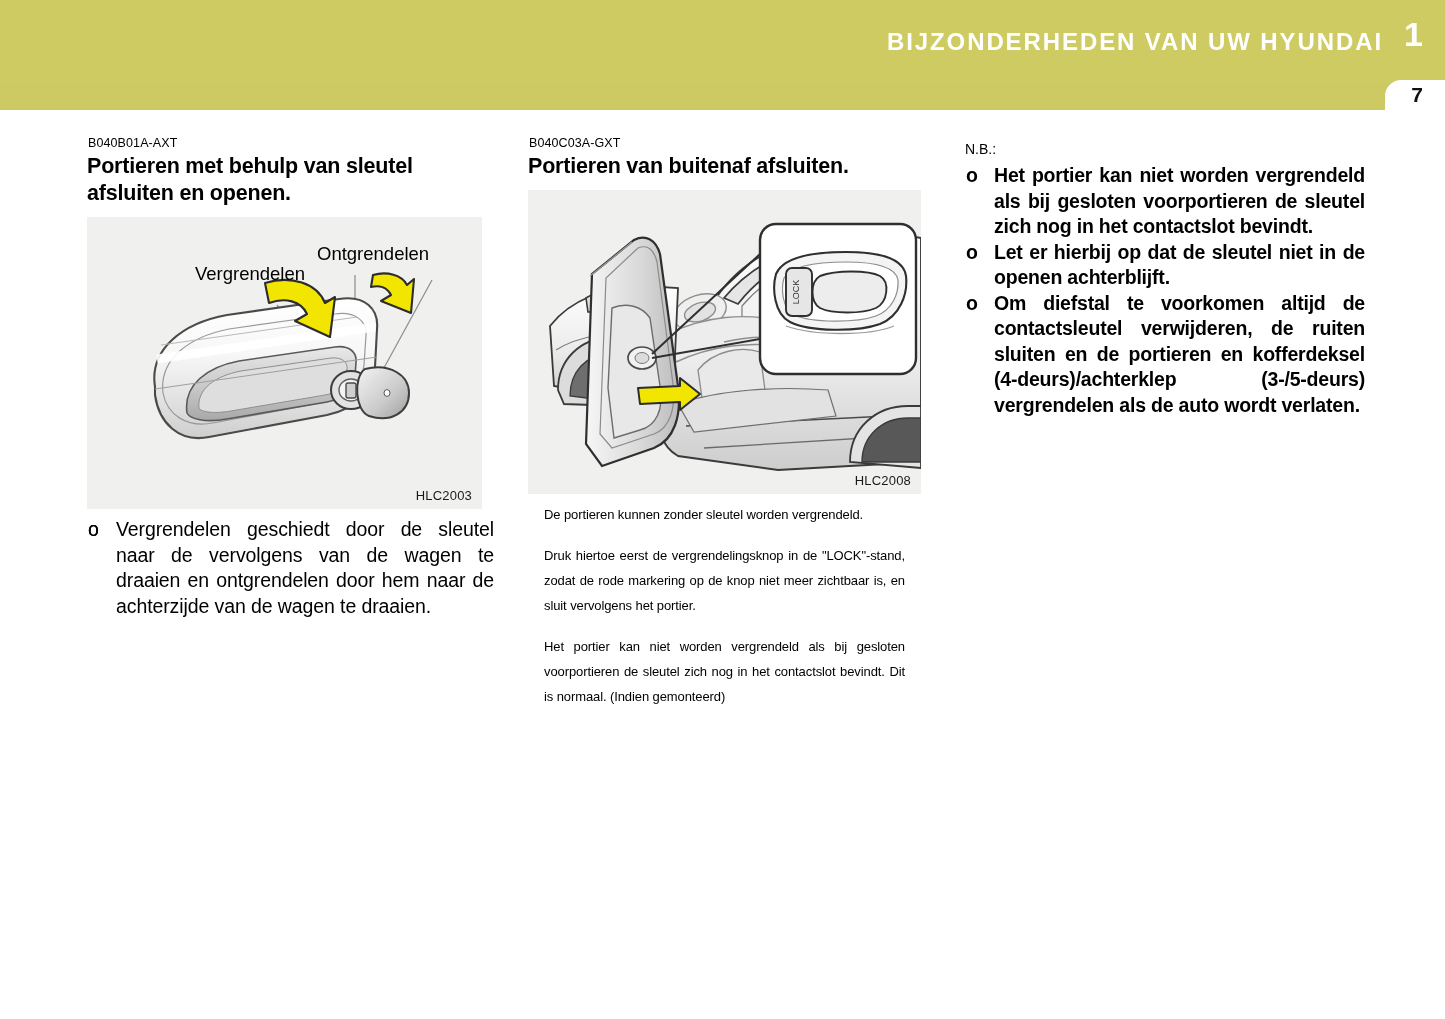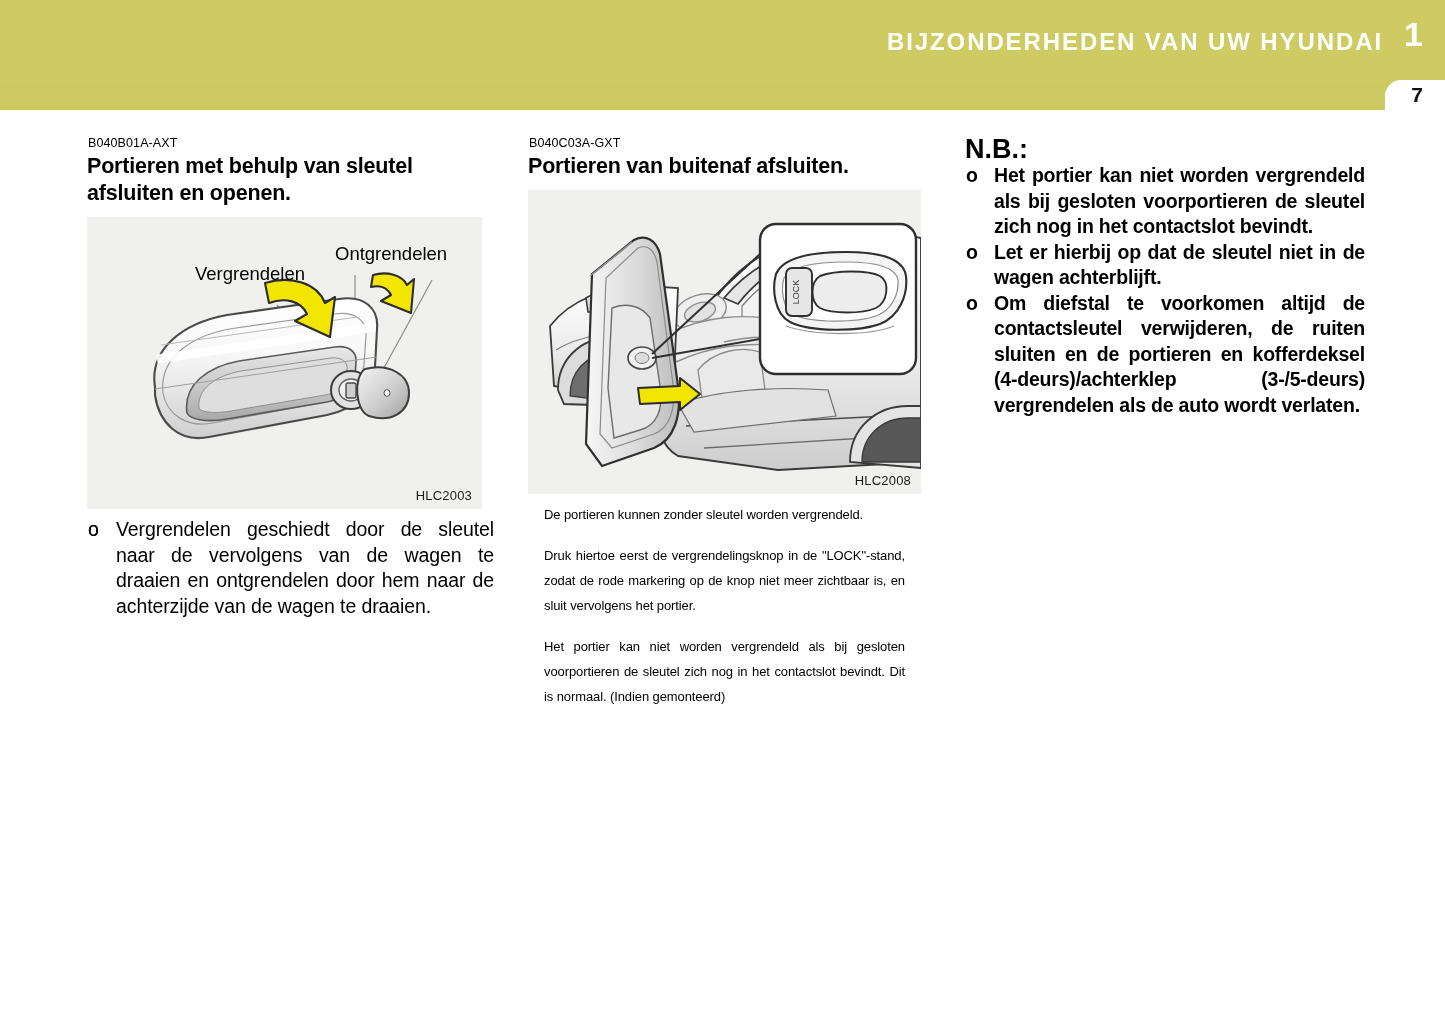--- a/index.html
+++ b/index.html
@@ -112,21 +112,21 @@
   }
   .figure svg { display: block; }
 
   .fig-callout-label {
     position: absolute;
     font-size: 18.5px;
     color: #000;
     white-space: nowrap;
   }
   #label-vergrendelen { left: 108px; top: 46px; }
-  #label-ontgrendelen { left: 248px; top: 26px; }
+  #label-ontgrendelen { left: 230px; top: 26px; }
 
   
   .body-par {
     font-size: 13px;
     line-height: 25px;
     color: #000;
     text-align: justify;
     margin: 16px;
     letter-spacing: -0.1px;
   }
@@ -147,22 +147,22 @@
     letter-spacing: -0.1px;
   }
   .bullet-list li .bullet-mark {
     position: absolute;
     left: 1px;
     top: 0;
   }
 
   
   #nb-heading {
-    font-size: 27px;
-    font-weight: bold;
+    font-size: 14px;
+    font-weight: normal;
     margin: 0 0 1px 0;
     line-height: 26px;
     color: #000;
   }
   #nb-list li {
     font-weight: bold;
     font-size: 19.5px;
     line-height: 25.5px;
     padding-left: 29px;
     letter-spacing: -0.2px;
@@ -369,20 +369,20 @@
 
 <div class="column" id="col-right">
   <div id="nb-heading">N.B.:</div>
   <ul class="bullet-list" id="nb-list">
     <li>
       <span class="bullet-mark">o</span>
       <span>Het portier kan niet worden vergrendeld als bij gesloten voorportieren de sleutel zich nog in het contactslot bevindt.</span>
     </li>
     <li>
       <span class="bullet-mark">o</span>
-      <span>Let er hierbij op dat de sleutel niet in de wagen achterblijft.</span>
+      <span>Let er hierbij op dat de sleutel niet in de openen achterblijft.</span>
     </li>
     <li>
       <span class="bullet-mark">o</span>
       <span>Om diefstal te voorkomen altijd de contactsleutel verwijderen, de ruiten sluiten en de portieren en kofferdeksel (4-deurs)/achterklep (3-/5-deurs) vergrendelen als de auto wordt verlaten.</span>
     </li>
   </ul>
 </div>
 
 </body></html>

